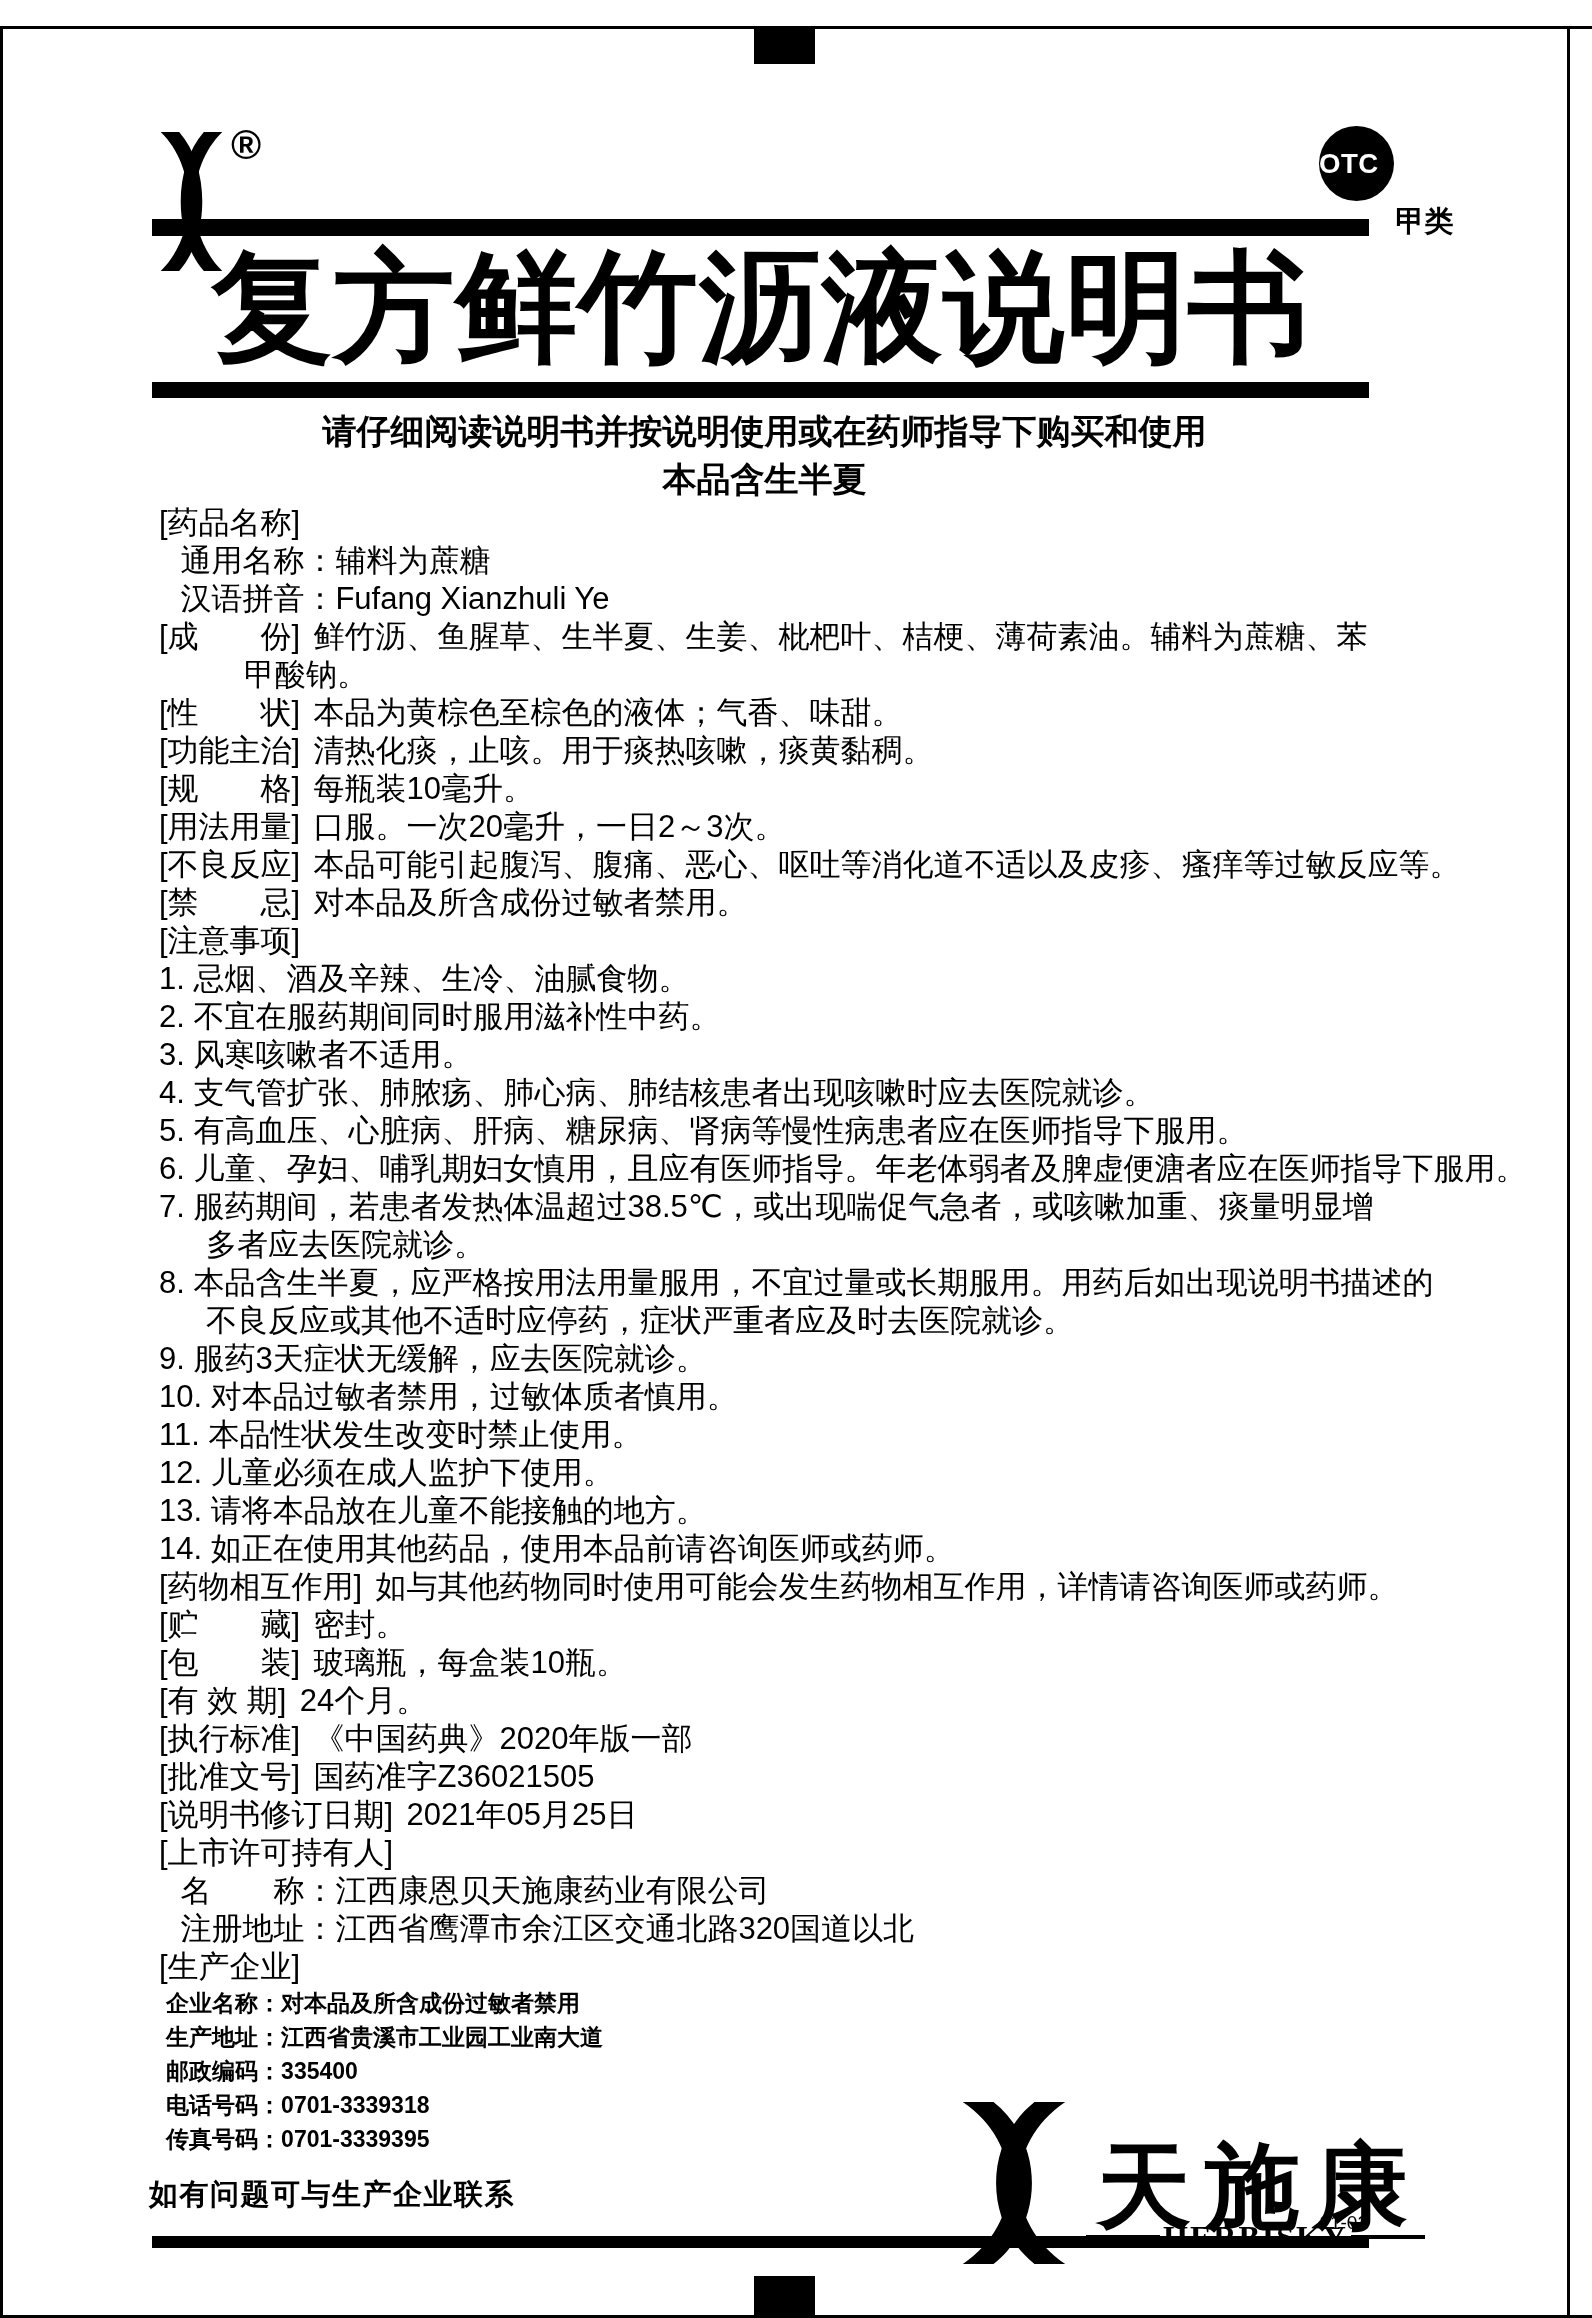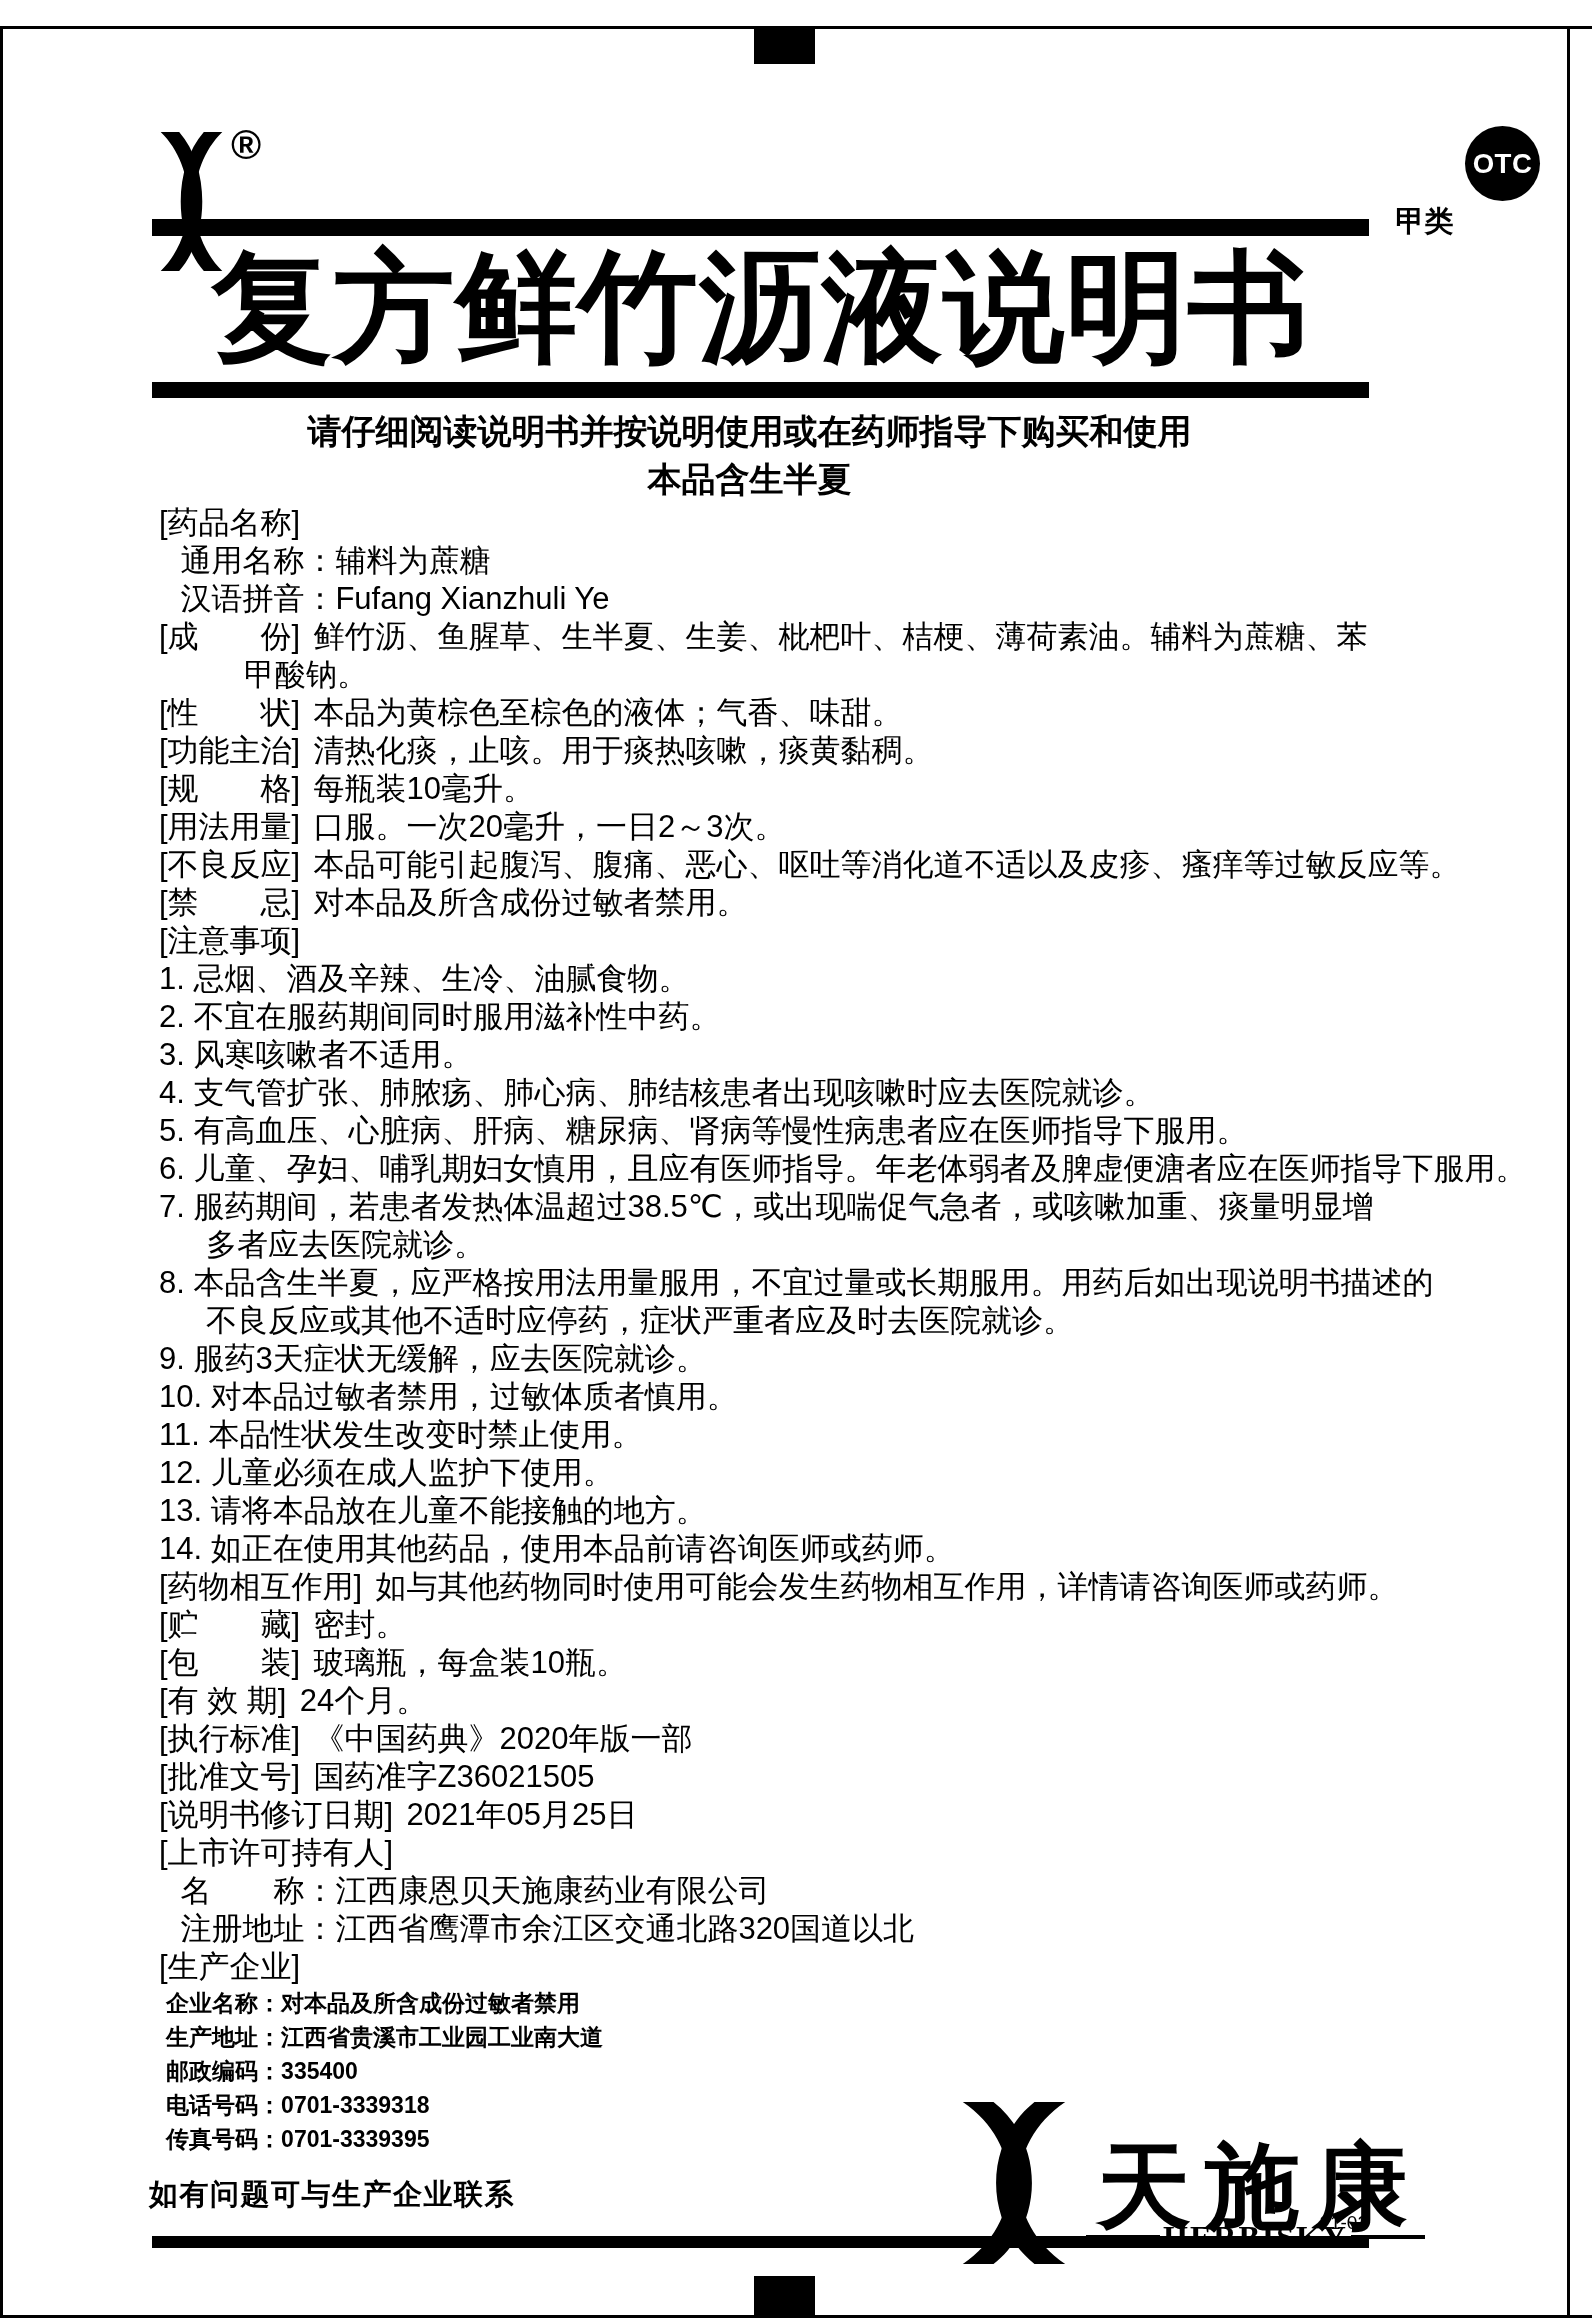--- a/index.html
+++ b/index.html
@@ -16,31 +16,31 @@
   .frame-bottom{position:absolute;left:0;top:2315px;width:1592px;height:3.1px;background:#000;}
   .frame-left{position:absolute;left:0;top:25.5px;width:3.1px;height:2292px;background:#000;}
   .frame-right{position:absolute;left:1567px;top:25.5px;width:3.1px;height:2292px;background:#000;}
   .regmark-top{position:absolute;left:754px;top:25.5px;width:61px;height:38px;background:#000;}
   .regmark-bottom{position:absolute;left:754px;top:2276px;width:61px;height:42px;background:#000;}
   
   .brand-x{position:absolute;}
   .brand-x svg{display:block;width:100%;height:100%;}
   .logo-top{left:153px;top:132px;width:77px;height:139px;}
   .registered{position:absolute;left:231px;top:125px;font-size:41px;font-weight:bold;line-height:1;}
-  .otc-badge{position:absolute;left:1465px;top:126px;width:75px;height:75px;border-radius:50%;
-    background:#000;color:#fff;display:flex;align-items:center;justify-content:center;
+  .otc-badge{position:absolute;left:1319px;top:126px;width:75px;height:75px;border-radius:50%;
+    background:#000;color:#fff;display:flex;align-items:center;
     font-size:27.6px;font-weight:bold;letter-spacing:0.5px;}
   .otc-class{position:absolute;left:1382px;top:202px;width:85px;text-align:center;
     font-size:29px;font-weight:600;}
   .bar{position:absolute;left:152px;width:1217px;background:#000;}
   .bar-1{top:219px;height:17.4px;}
   .bar-2{top:382px;height:16.3px;}
   .doc-title{position:absolute;left:152px;top:239px;width:1217px;text-align:center;
     font-size:121px;font-weight:bold;line-height:1.13;white-space:nowrap;letter-spacing:1px;}
-  .notice{position:absolute;left:141px;width:1217px;text-align:center;font-weight:bold;font-size:34px;}
+  .notice{position:absolute;left:156px;width:1217px;text-align:center;font-weight:bold;font-size:34px;}
   .notice-1{top:409px;}
   .notice-2{top:457px;}
   
   .body-block{position:absolute;left:148px;top:504px;width:1398px;font-size:31px;line-height:38px;}
   .line{white-space:normal;margin-left:11px;}
   .sec-label{margin-right:13.3px;}
   .sub-line{padding-left:21.4px;}
   .entry-cont{padding-left:85px;}
   .num-line{padding-left:47px;text-indent:-47px;}
   .num-cont{padding-left:47px;}

